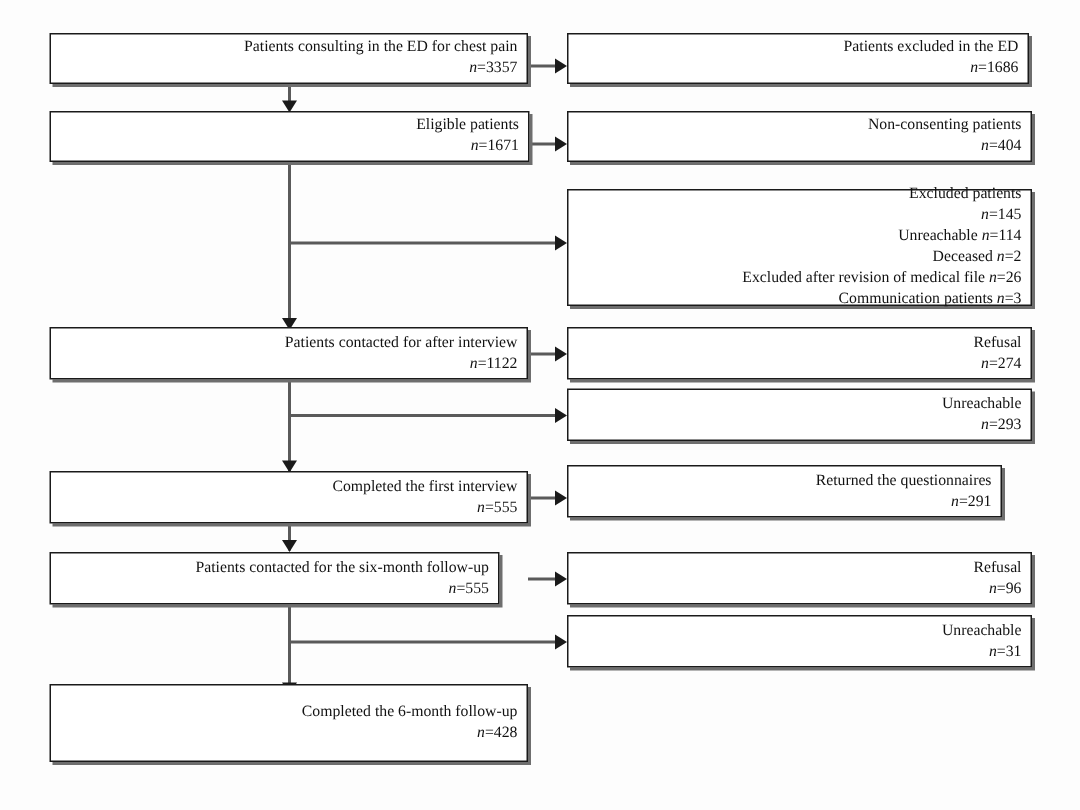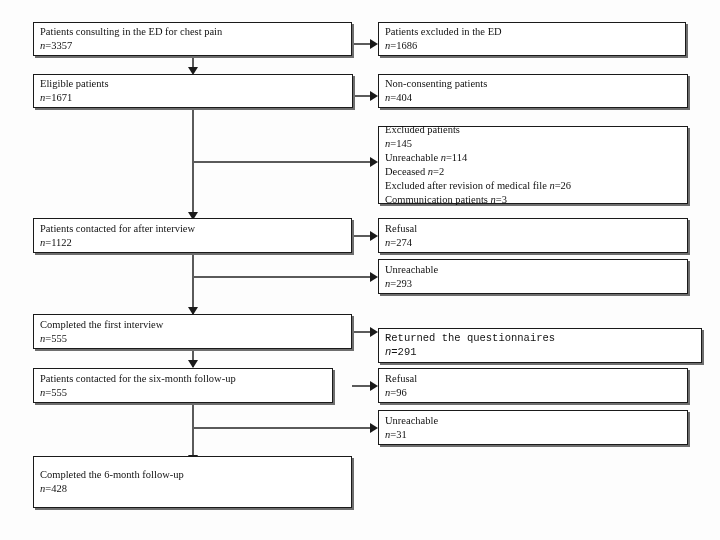--- a/index.html
+++ b/index.html
@@ -17,21 +17,21 @@
     overflow: hidden;
   }
   .box {
     position: absolute;
     box-sizing: border-box;
     background: #ffffff;
     border: 1px solid #1a1a1a;
     box-shadow: 2px 2px 0 0 #6e6e6e;
     display: flex;
     flex-direction: column;
-    align-items: flex-start;
+    align-items: flex-end;
     justify-content: center;
     text-align: center;
     color: #121212;
     font-size: 10.5px;
     line-height: 1.32;
     padding: 2px 6px;
   }
   .box .line {
     white-space: nowrap;
   }
@@ -164,21 +164,21 @@
   <div class="box" style="left:378px; top:259px; width:310px; height:35px;">
     <span class="line">Unreachable</span>
     <span class="nval"><i>n</i>=293</span>
   </div>
 
   <div class="box" style="left:33px; top:314px; width:319px; height:35px;">
     <span class="line">Completed the first interview</span>
     <span class="nval"><i>n</i>=555</span>
   </div>
 
-  <div class="box" style="left:378px; top:328px; width:324px; height:35px;font-family:Liberation Mono, monospace;">
+  <div class="box" style="left:378px; top:310px; width:290px; height:35px;">
     <span class="line">Returned the questionnaires</span>
     <span class="nval"><i>n</i>=291</span>
   </div>
 
   <div class="box" style="left:33px; top:368px; width:300px; height:35px;">
     <span class="line">Patients contacted for the six-month follow-up</span>
     <span class="nval"><i>n</i>=555</span>
   </div>
 
   <div class="box" style="left:378px; top:368px; width:310px; height:35px;">

